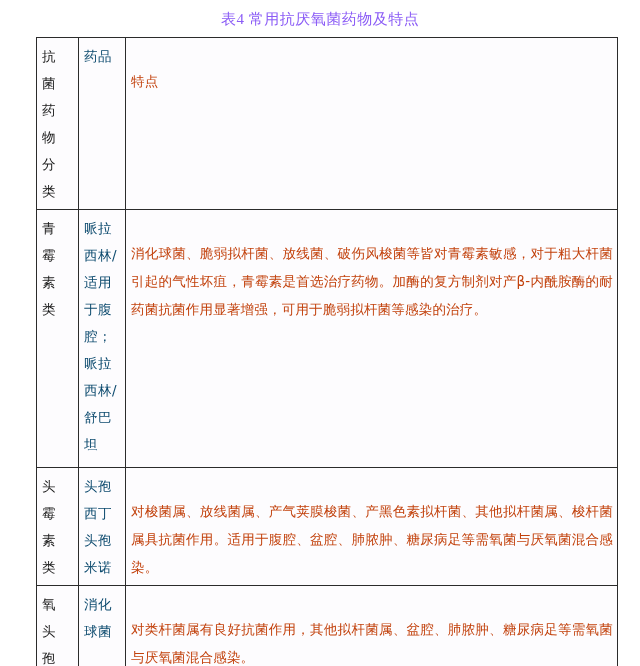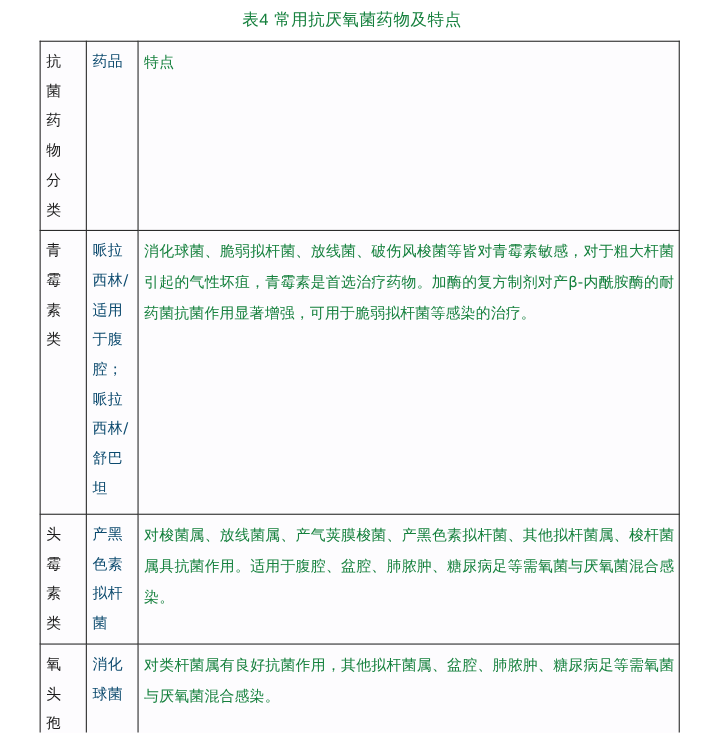--- a/index.html
+++ b/index.html
@@ -22,22 +22,22 @@
   }
   .doc-title {
     position: absolute;
     left: 0;
     top: 8px;
     width: 640px;
     text-align: center;
     font-size: 15px;
     line-height: 22px;
     letter-spacing: 0.5px;
-    color: #15803d;
-    font-family: Liberation Sans, sans-serif;
+    color: #8b5cf6;
+    font-family: Liberation Serif, serif;
     white-space: nowrap;
   }
   .table-wrap {
     position: absolute;
     left: 36px;
     top: 37px;
     width: 581px;
   }
   table.drug-table {
     border-collapse: collapse;
@@ -70,24 +70,25 @@
   .drugcell {
     font-size: 13.5px;
     line-height: 27px;
     color: #0c4a6e;
     word-break: break-all;
     letter-spacing: 0.5px;
   }
   .featcell {
     font-size: 13.5px;
     line-height: 28px;
-    color: #15803d;
+    color: #c2410c;
     letter-spacing: 0.2px;
     text-align: justify;
     text-justify: inter-character;
+    margin-top: 24px;
   }
   .row-head td { height: 155px; }
   .row-pcn  td { height: 248px; }
   .row-cmy  td { height: 108px; }
   .row-oxa  td { height: 104px; }
 </style>
 </head>
 <body>
 
 <div class="page">
@@ -141,21 +142,21 @@
         <tr class="row-cmy">
           <td>
             <div class="vstack">
               <span>头</span>
               <span>霉</span>
               <span>素</span>
               <span>类</span>
             </div>
           </td>
           <td>
-            <div class="drugcell">产黑色素拟杆菌</div>
+            <div class="drugcell">头孢西丁头孢米诺</div>
           </td>
           <td>
             <div class="featcell">对梭菌属、放线菌属、产气荚膜梭菌、产黑色素拟杆菌、其他拟杆菌属、梭杆菌属具抗菌作用。适用于腹腔、盆腔、肺脓肿、糖尿病足等需氧菌与厌氧菌混合感染。</div>
           </td>
         </tr>
 
         <tr class="row-oxa">
           <td>
             <div class="vstack">
               <span>氧</span>

